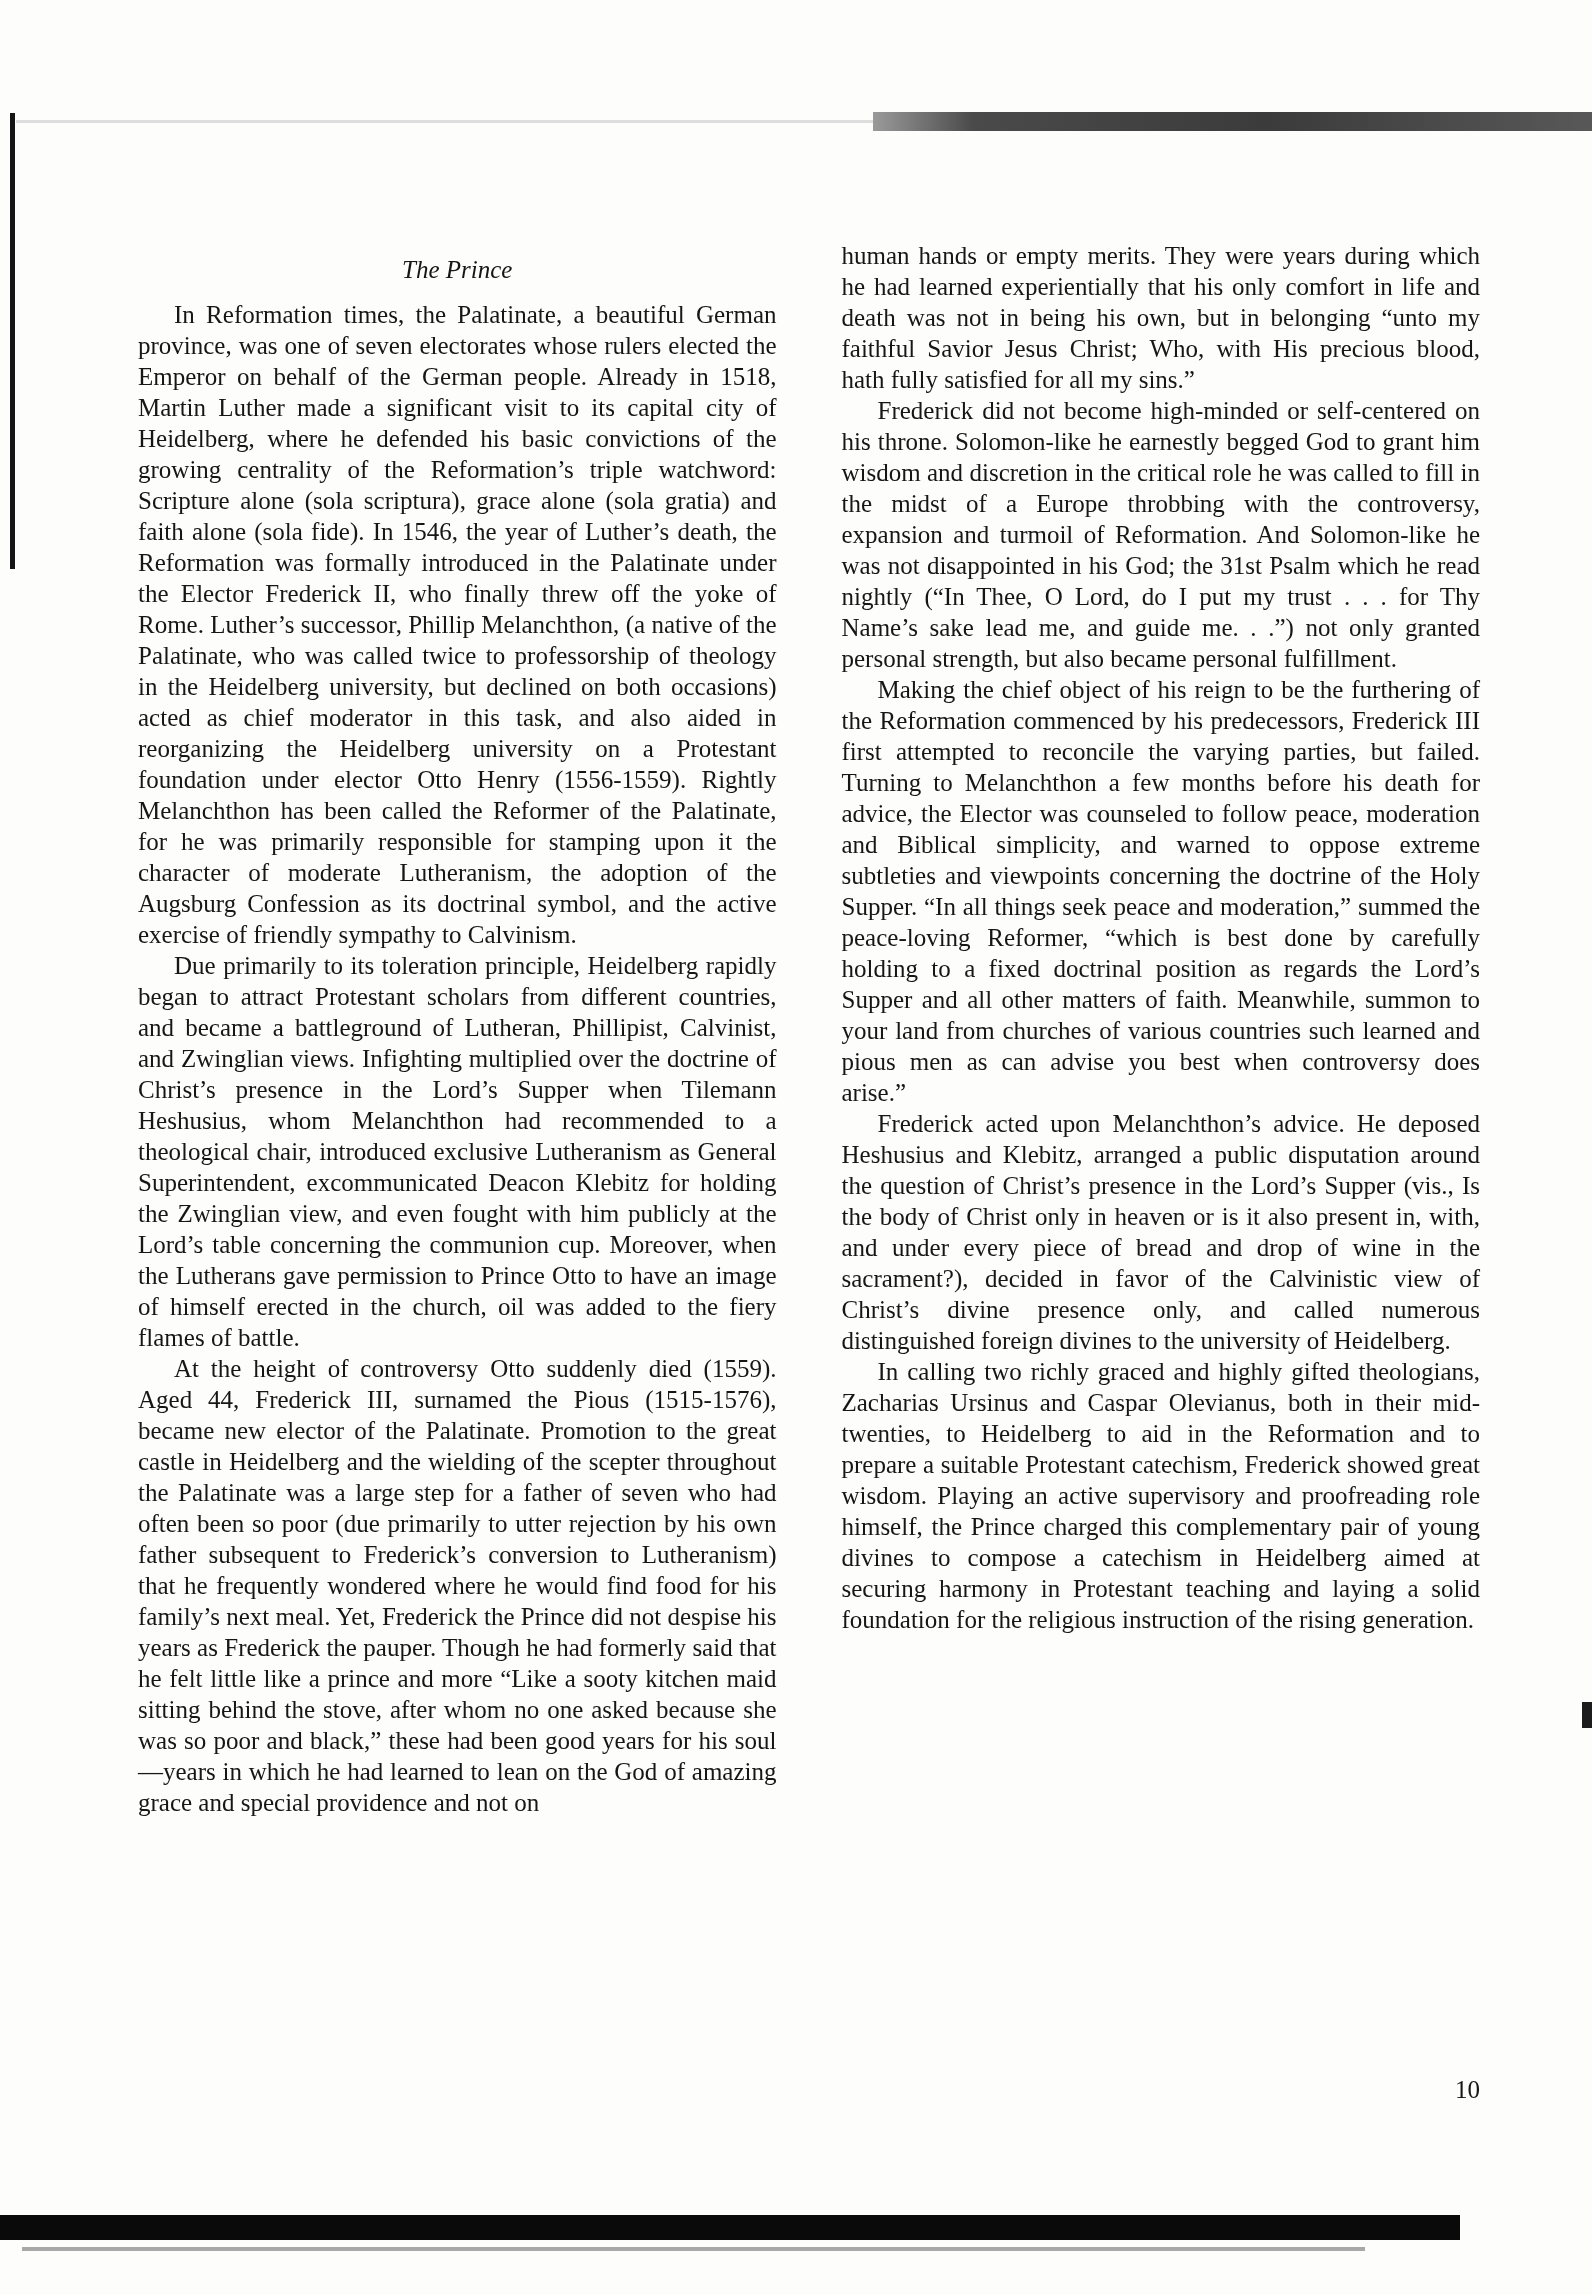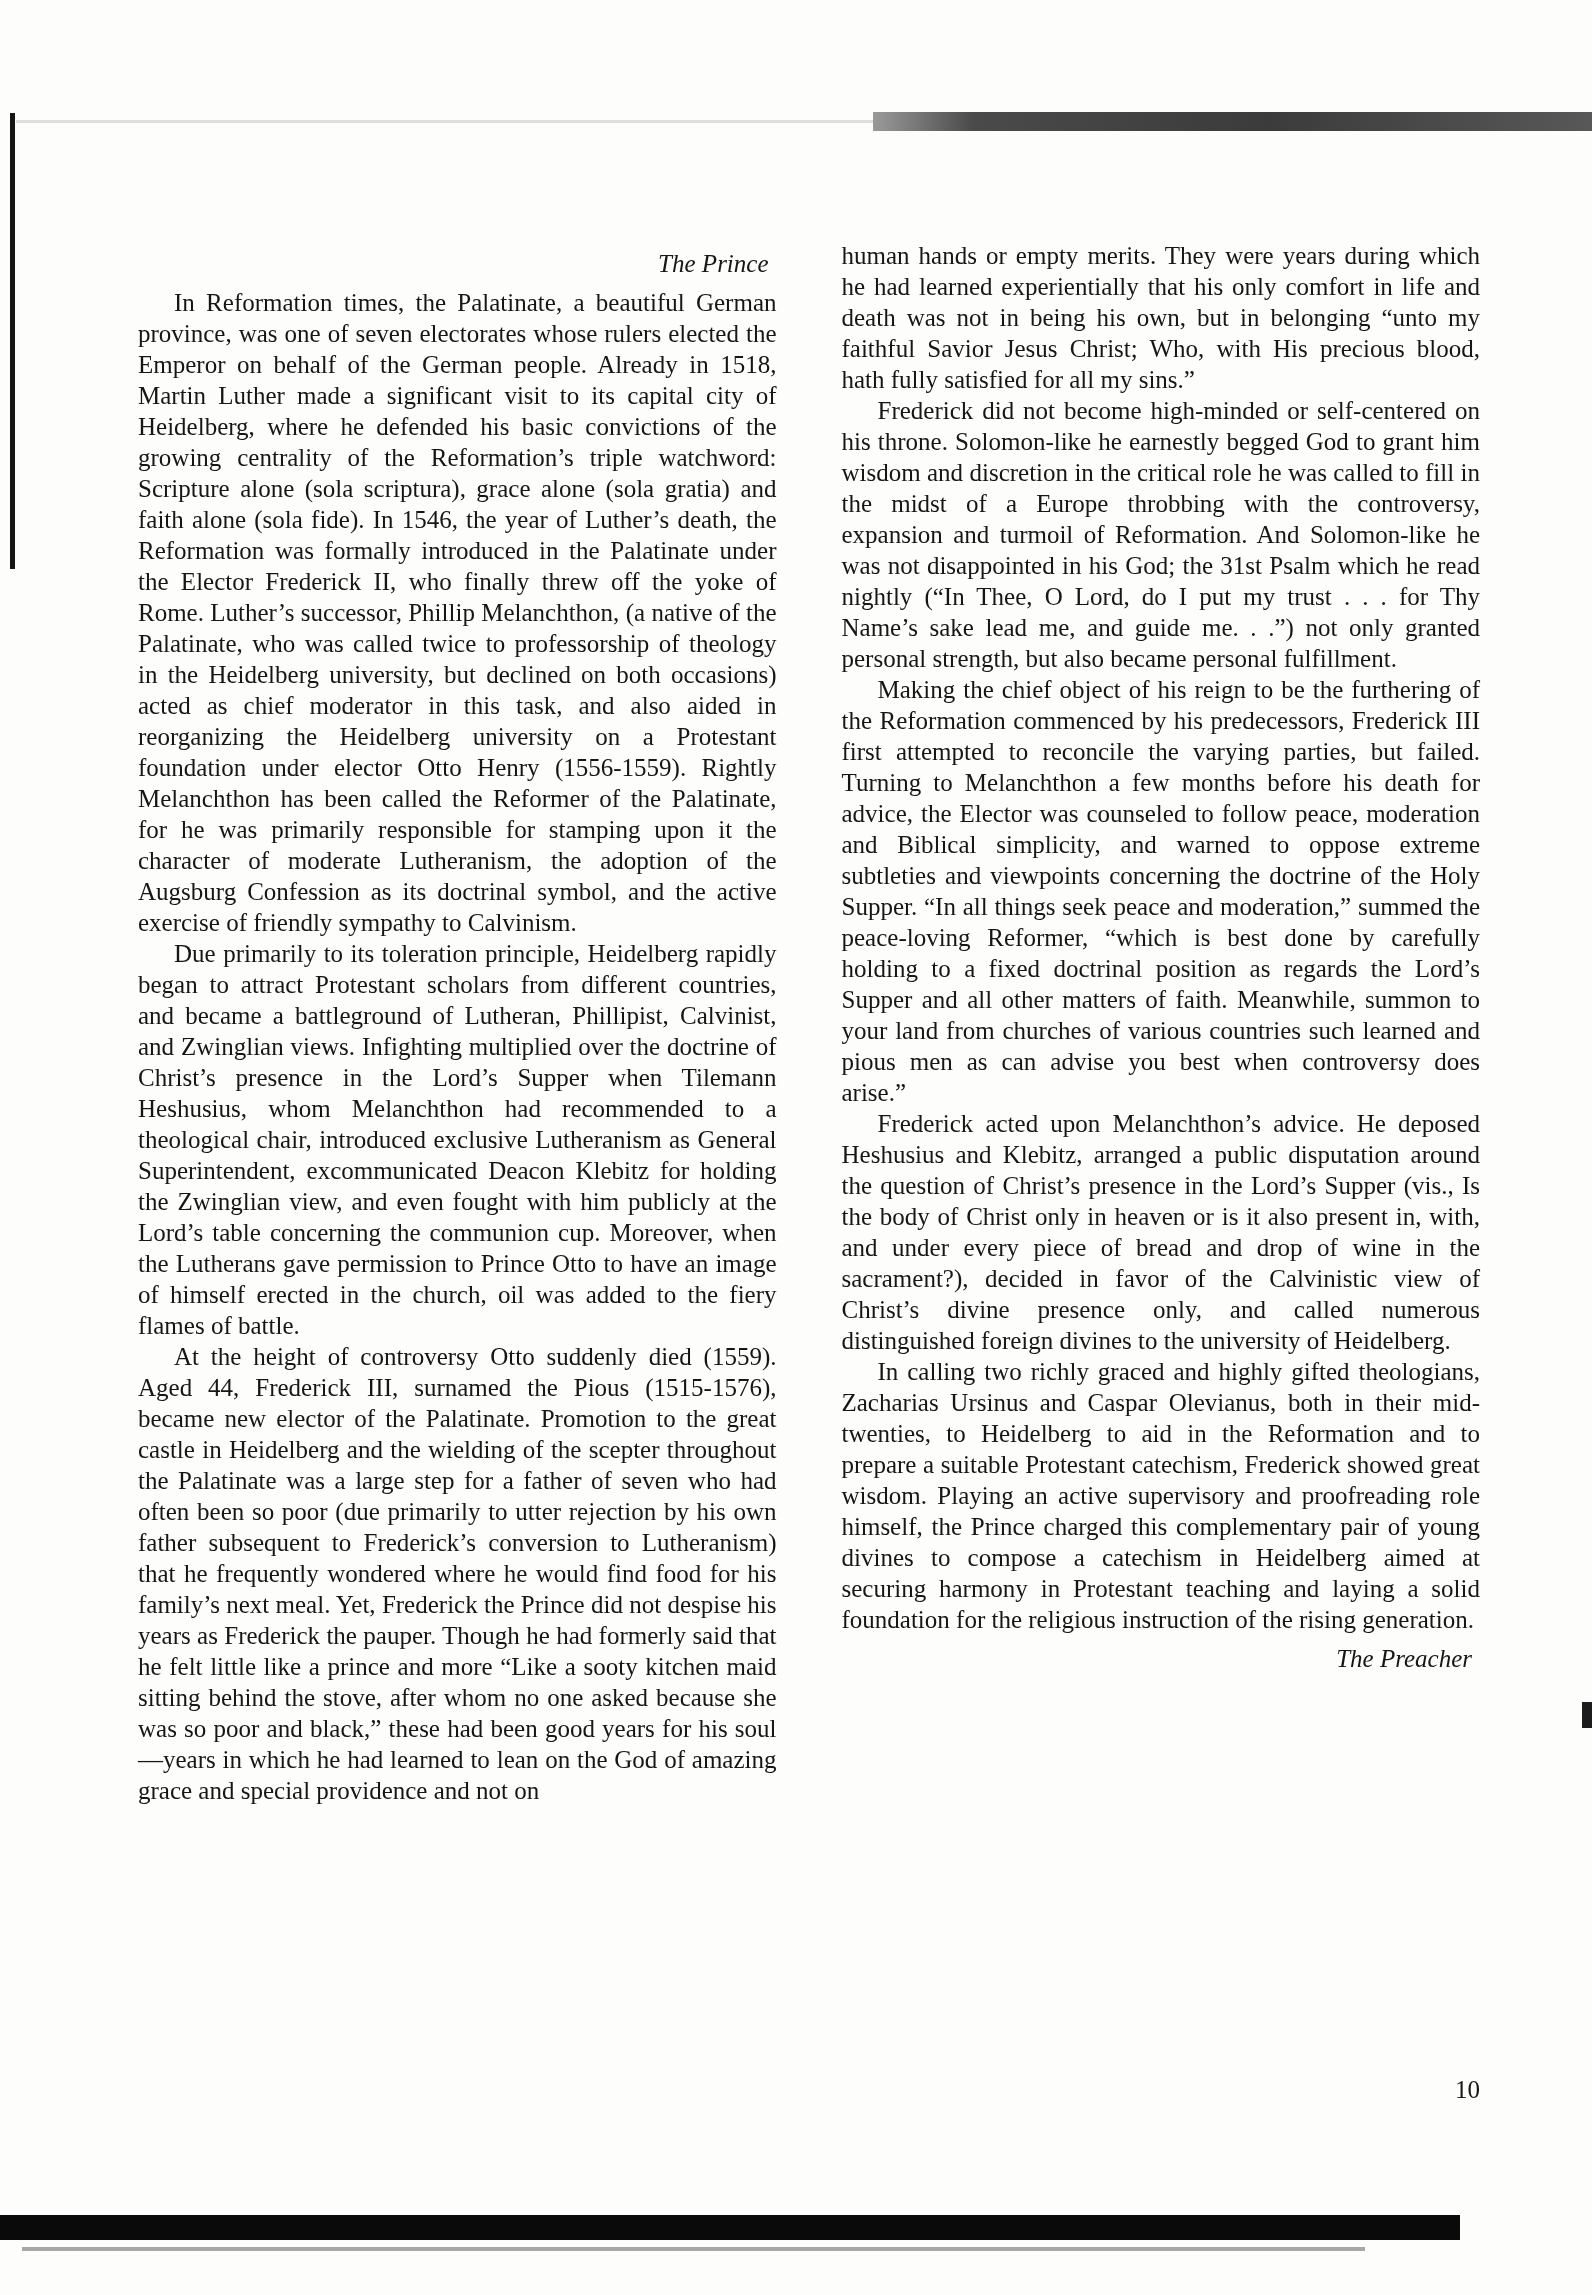--- a/index.html
+++ b/index.html
@@ -53,26 +53,26 @@
     top: 240px;
     width: 1342px;
     display: flex;
     gap: 65px;
     font-size: 25px;
     line-height: 31px;
     text-align: justify;
   }
   .col { width: 639px; }
   .heading {
-    margin: 8px;
+    margin: 14px;
     font-size: 25px;
     line-height: 31px;
     font-weight: normal;
     font-style: italic;
-    text-align: right;
+    text-align: center;
   }
   .para {
     margin: 0;
     text-indent: 36px;
     hyphens: auto;
     -webkit-hyphens: auto;
   }
   .para.cont { text-indent: 0; }
   .it { }
   .page-number {
@@ -105,21 +105,20 @@
       <p class="para">Due primarily to its toleration principle, Heidelberg rapidly began to attract Protestant scholars from different countries, and became a battleground of Lutheran, Phillipist, Calvinist, and Zwinglian views. Infighting multiplied over the doctrine of Christ’s presence in the Lord’s Supper when Tilemann Heshusius, whom Melanchthon had recommended to a theological chair, introduced exclusive Lutheranism as General Superintendent, excommunicated Deacon Klebitz for holding the Zwinglian view, and even fought with him publicly at the Lord’s table concerning the communion cup. Moreover, when the Lutherans gave permission to Prince Otto to have an image of himself erected in the church, oil was added to the fiery flames of battle.</p>
       <p class="para">At the height of controversy Otto suddenly died (1559). Aged 44, Frederick III, surnamed the Pious (1515-1576), became new elector of the Palatinate. Promotion to the great castle in Heidelberg and the wielding of the scepter throughout the Palatinate was a large step for a father of seven who had often been so poor (due primarily to utter rejection by his own father subsequent to Frederick’s conversion to Lutheranism) that he frequently wondered where he would find food for his family’s next meal. Yet, Frederick the Prince did not despise his years as Frederick the pauper. Though he had formerly said that he felt little like a prince and more “Like a sooty kitchen maid sitting behind the stove, after whom no one asked because she was so poor and black,” these had been good years for his soul—years in which he had learned to lean on the God of amazing grace and special providence and not on</p>
     </div>
 
     <div class="col">
       <p class="para cont">human hands or empty merits. They were years during which he had learned experientially that his only comfort in life and death was not in being his own, but in belonging “unto my faithful Savior Jesus Christ; Who, with His precious blood, hath fully satisfied for all my sins.”</p>
       <p class="para">Frederick did not become high-minded or self-centered on his throne. Solomon-like he earnestly begged God to grant him wisdom and discretion in the critical role he was called to fill in the midst of a Europe throbbing with the controversy, expansion and turmoil of Reformation. And Solomon-like he was not disappointed in his God; the 31st Psalm which he read nightly (“In Thee, O Lord, do I put my trust . . . for Thy Name’s sake lead me, and guide me. . .”) not only granted personal strength, but also became personal fulfillment.</p>
       <p class="para">Making the chief object of his reign to be the furthering of the Reformation commenced by his predecessors, Frederick III first attempted to reconcile the varying parties, but failed. Turning to Melanchthon a few months before his death for advice, the Elector was counseled to follow peace, moderation and Biblical simplicity, and warned to oppose extreme subtleties and viewpoints concerning the doctrine of the Holy Supper. “In all things seek peace and moderation,” summed the peace-loving Reformer, “which is best done by carefully holding to a fixed doctrinal position as regards the Lord’s Supper and all other matters of faith. Meanwhile, summon to your land from churches of various countries such learned and pious men as can advise you best when controversy does arise.”</p>
       <p class="para">Frederick acted upon Melanchthon’s advice. He deposed Heshusius and Klebitz, arranged a public disputation around the question of Christ’s presence in the Lord’s Supper (vis., Is the body of Christ only in heaven or is it also present in, with, and under every piece of bread and drop of wine in the sacrament?), decided in favor of the Calvinistic view of Christ’s divine presence only, and called numerous distinguished foreign divines to the university of Heidelberg.</p>
       <p class="para"><span>In calling two richly graced and highly gifted theologians, </span><span class="it">Zacharias Ursinus</span><span> and </span><span class="it">Caspar Olevianus</span><span>, both in their mid-twenties, to Heidelberg to aid in the Reformation and to prepare a suitable Protestant catechism, Frederick showed great wisdom. Playing an active supervisory and proofreading role himself, the Prince charged this complementary pair of young divines to compose a catechism in Heidelberg aimed at securing harmony in Protestant teaching and laying a solid foundation for the religious instruction of the rising generation.</span></p>
-      <h2 class="heading">The Preacher</h2>
     </div>
 
   </section>
 
   <div class="page-number">10</div>
 
 </main>
 
 
 </body></html>

